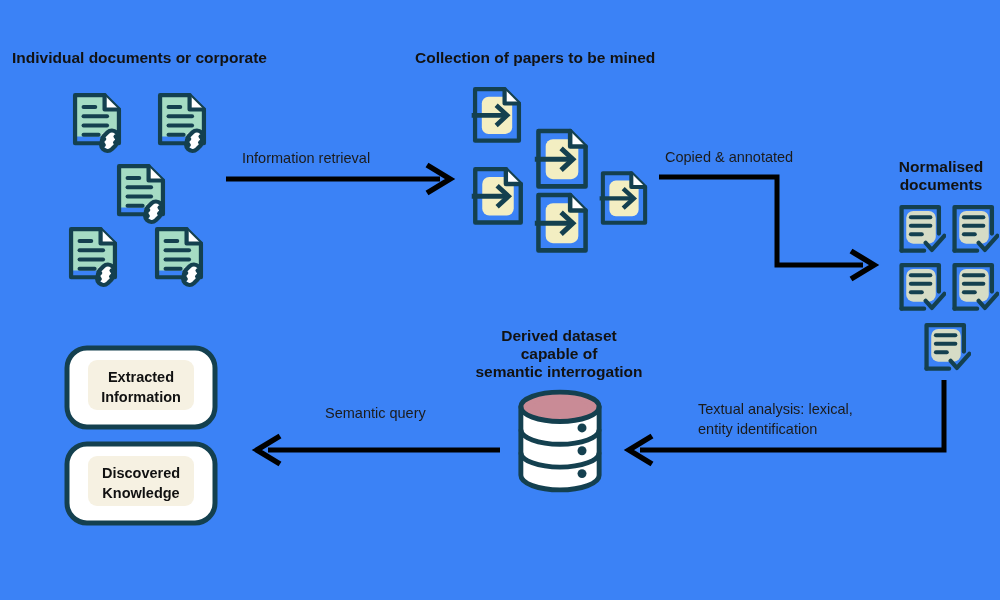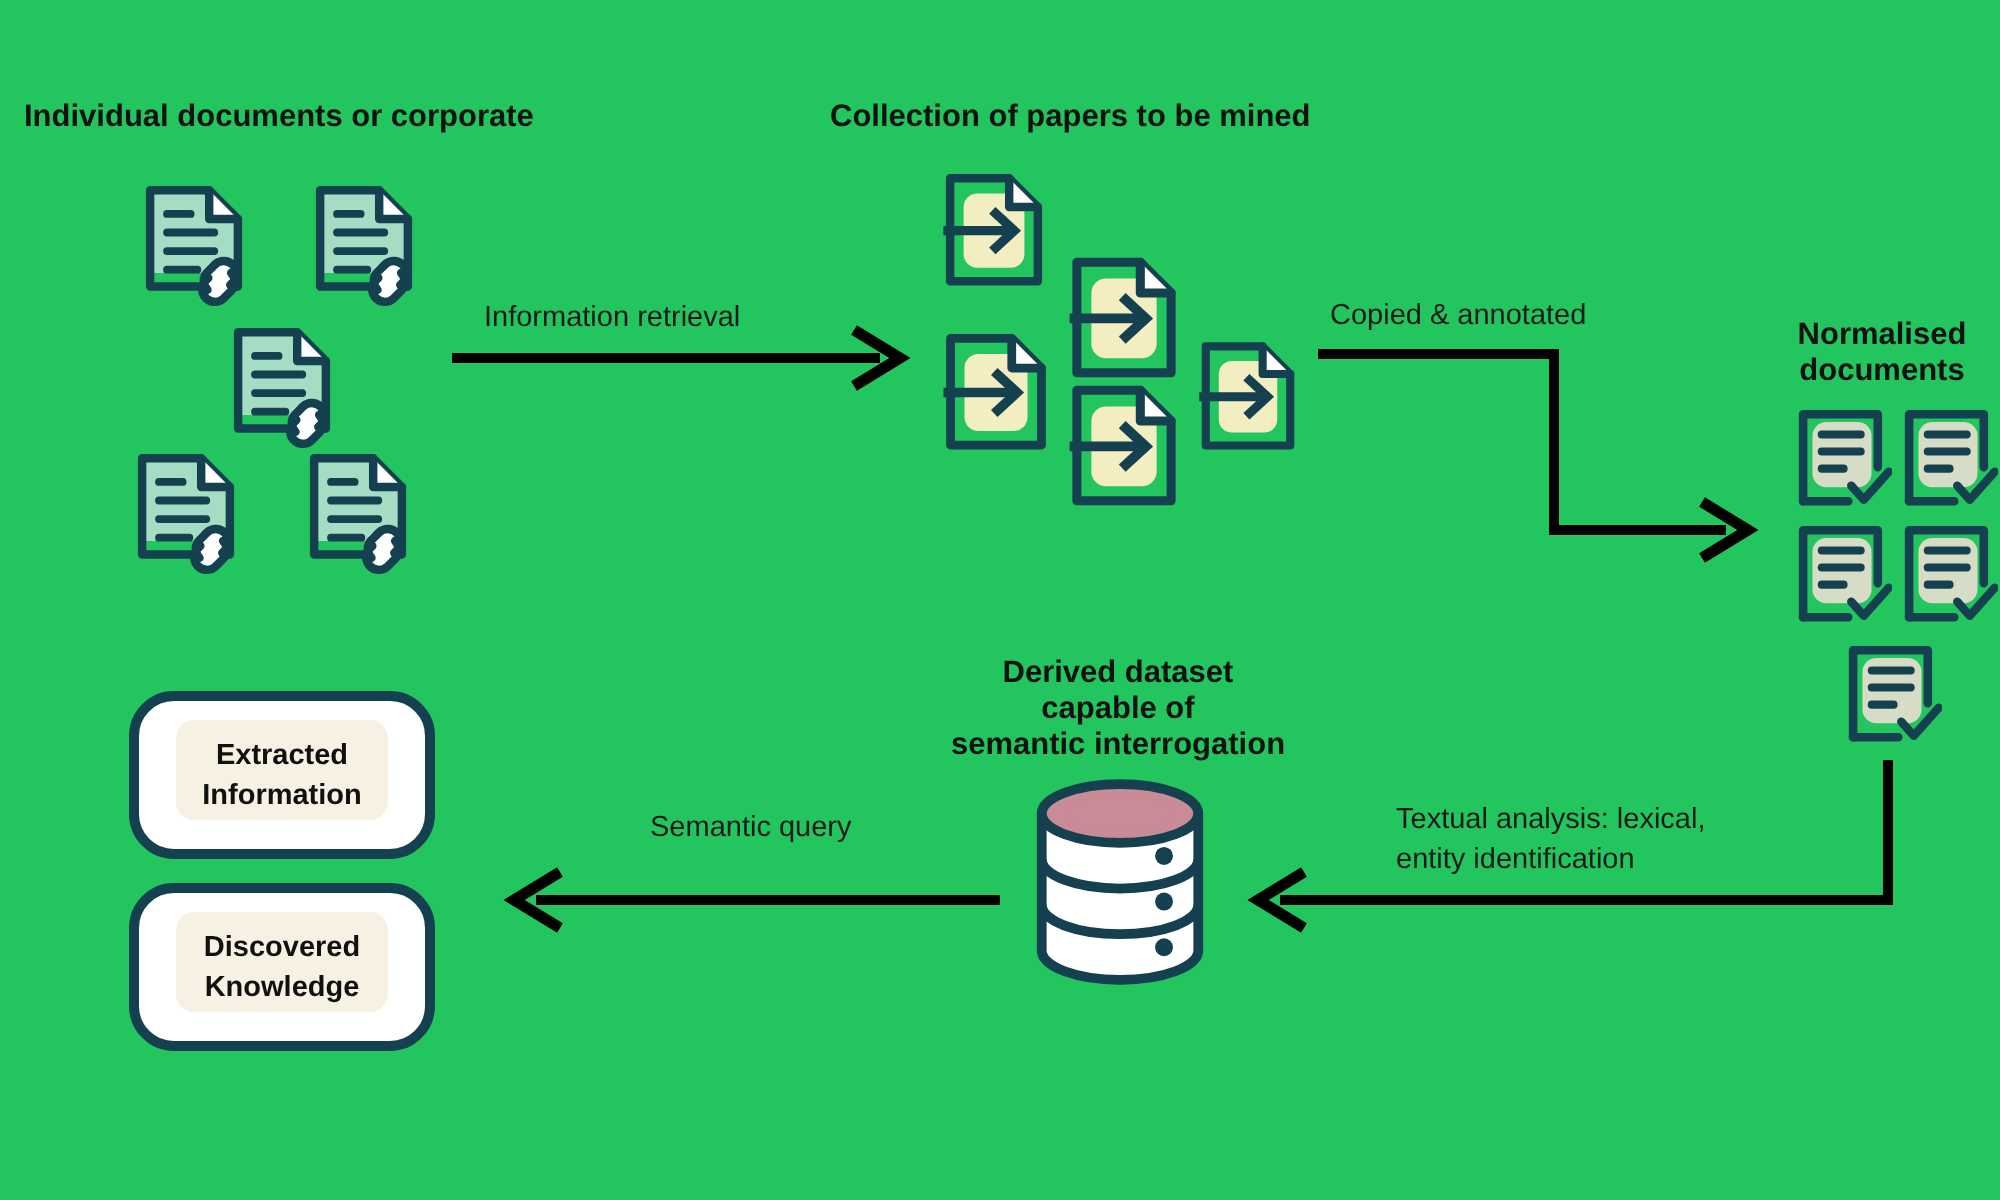--- a/index.html
+++ b/index.html
@@ -10,21 +10,21 @@
   body {
     width: 1000px;
     height: 600px;
     overflow: hidden;
     font-family: "Liberation Sans", sans-serif;
   }
   #stage {
     position: relative;
     width: 1000px;
     height: 600px;
-    background: #22c55e;
+    background: #3b82f6;
   }
   #stage svg.layer {
     position: absolute;
     top: 0;
     left: 0;
     width: 1000px;
     height: 600px;
   }
   .hdr-text {
     font-family: "Liberation Sans", sans-serif;

